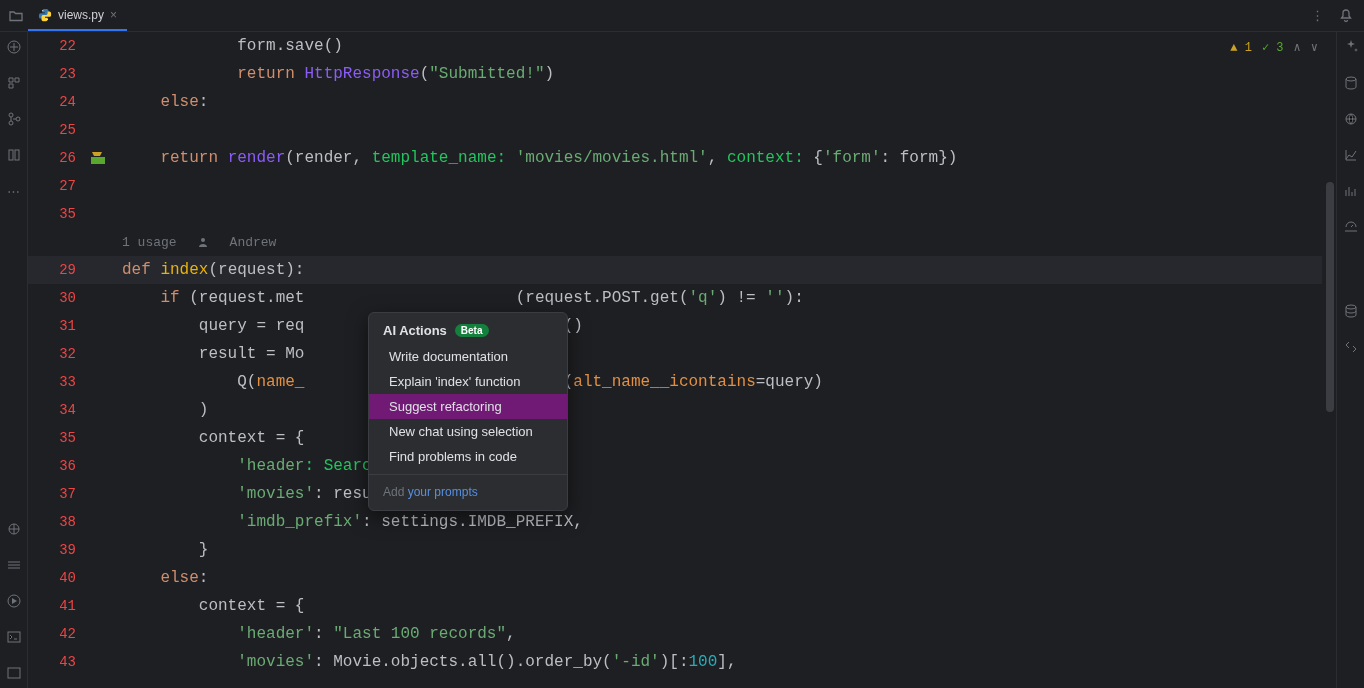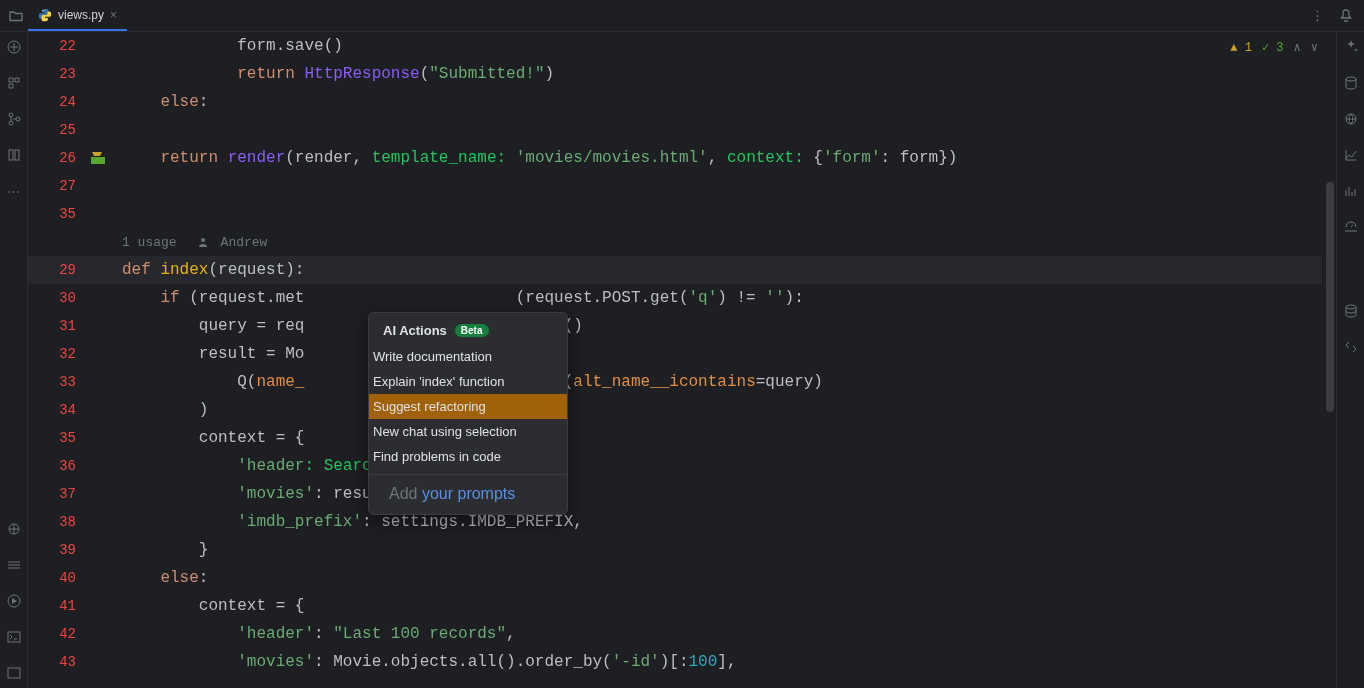--- a/index.html
+++ b/index.html
@@ -42,36 +42,36 @@
 .code { padding-left:10px; color:#bcbec4; }
 .line.highlight { background:#26282e; }
 .k { color:#cf8e6d; }
 .fn { color:#8b5cf6; }
 .fname { color:#eab308; }
 .s { color:#6aab73; }
 .param { color:#22c55e; }
 .num { color:#2aacb8; }
 .hl { color:#e28f41; }
 .usage { color:#6f737a; font-size:13px; padding-left:10px; display:flex; gap:20px; align-items:center;justify-content:space-between; }
-.usage .author { display:flex; gap:12px; align-items:center; }
+.usage .author { display:flex; gap:21px; align-items:center; }
 
 .scrollbar { position:absolute; right:2px; top:150px; width:8px; height:230px; background:#3b3d42; border-radius:4px; }
 
 .popup {
   position:absolute; left:340px; top:280px; width:200px;
   background:#2b2d30; border:1px solid #3b3d42; border-radius:6px;
   box-shadow:0 6px 20px rgba(0,0,0,0.5); z-index:20; padding:6px 0;
   font-family:'Segoe UI',Arial,sans-serif; font-size:13px;
 }
 .popup-header { padding:4px 14px 6px; display:flex; align-items:center; gap:8px; color:#dfe1e5; font-weight:600; font-size:13px; }
 .badge { background:#15803d; color:#fff; font-size:10px; padding:1px 6px; border-radius:8px; font-weight:600; }
-.popup-item { padding:5px 4px; color:#dfe1e5; cursor:pointer; }
-.popup-item.selected { background:#a16207; }
+.popup-item { padding:5px 20px; color:#dfe1e5; cursor:pointer; }
+.popup-item.selected { background:#701a75; }
 .popup-sep { height:1px; background:#3b3d42; margin:5px 0; }
-.popup-foot { padding:5px 20px; color:#6f737a; font-size:16px; }
+.popup-foot { padding:5px 14px; color:#6f737a; font-size:12px; }
 .popup-foot a { color:#5890e0; text-decoration:none; }
 
 .breakpoint-ico { width:16px; height:14px; }
 </style>
 </head>
 <body>
 
 <div class="topbar">
   <div class="folder-icon">
     <svg width="16" height="16" viewBox="0 0 16 16">

